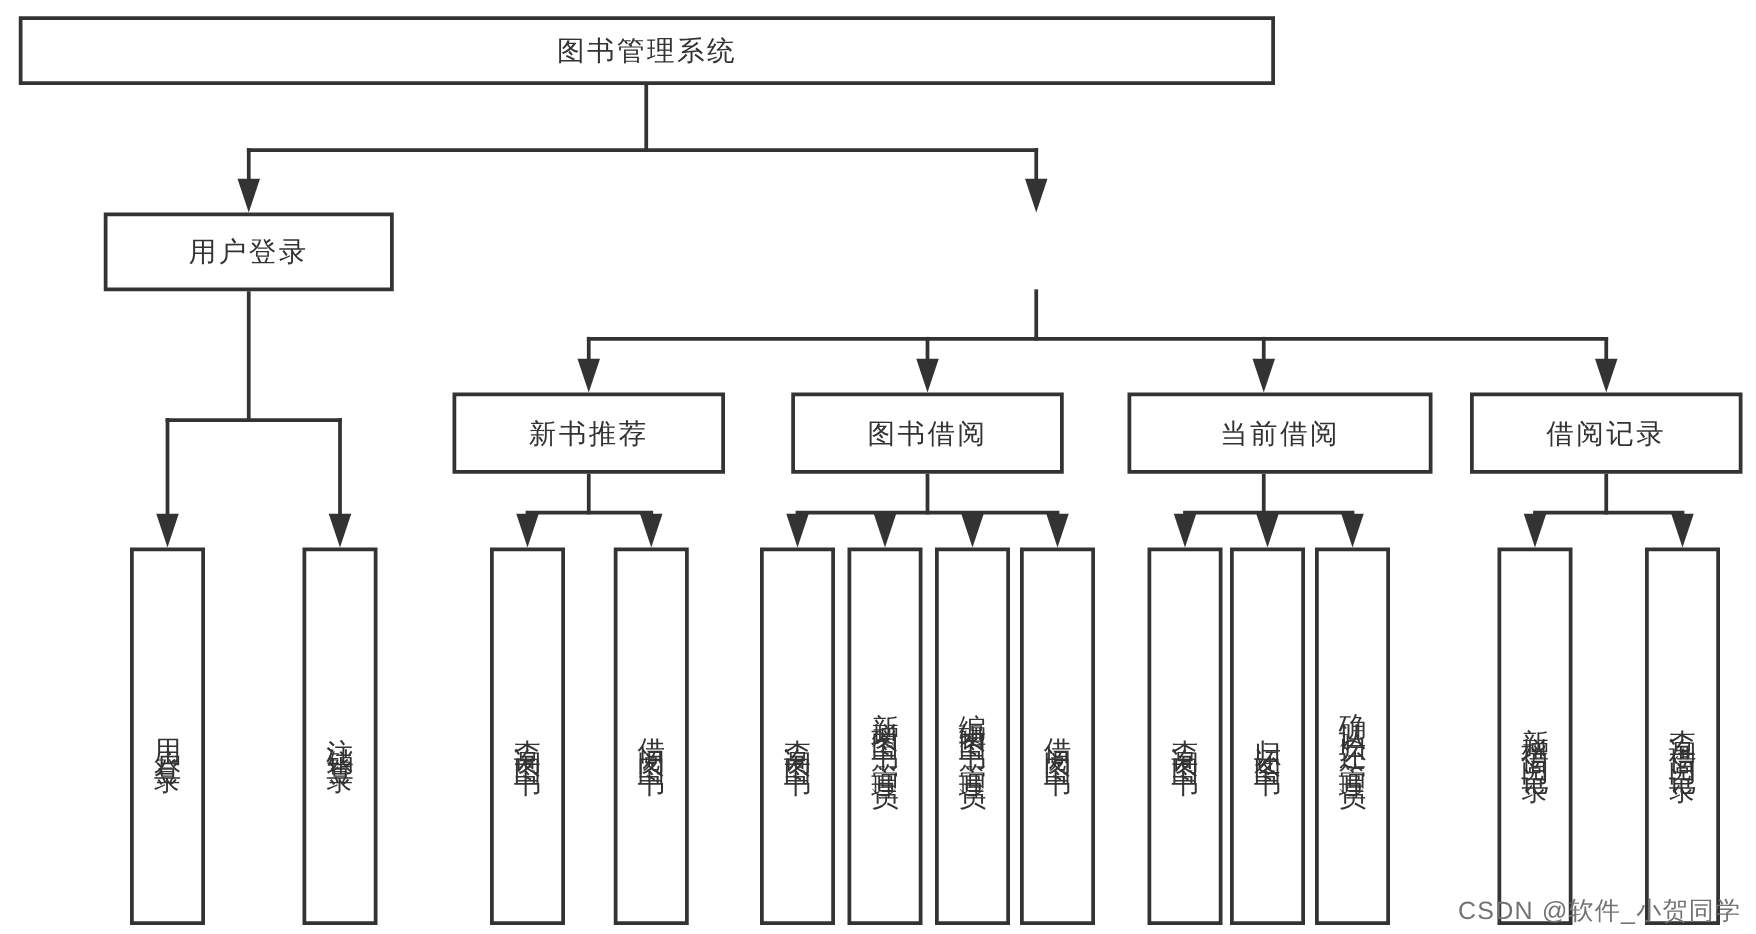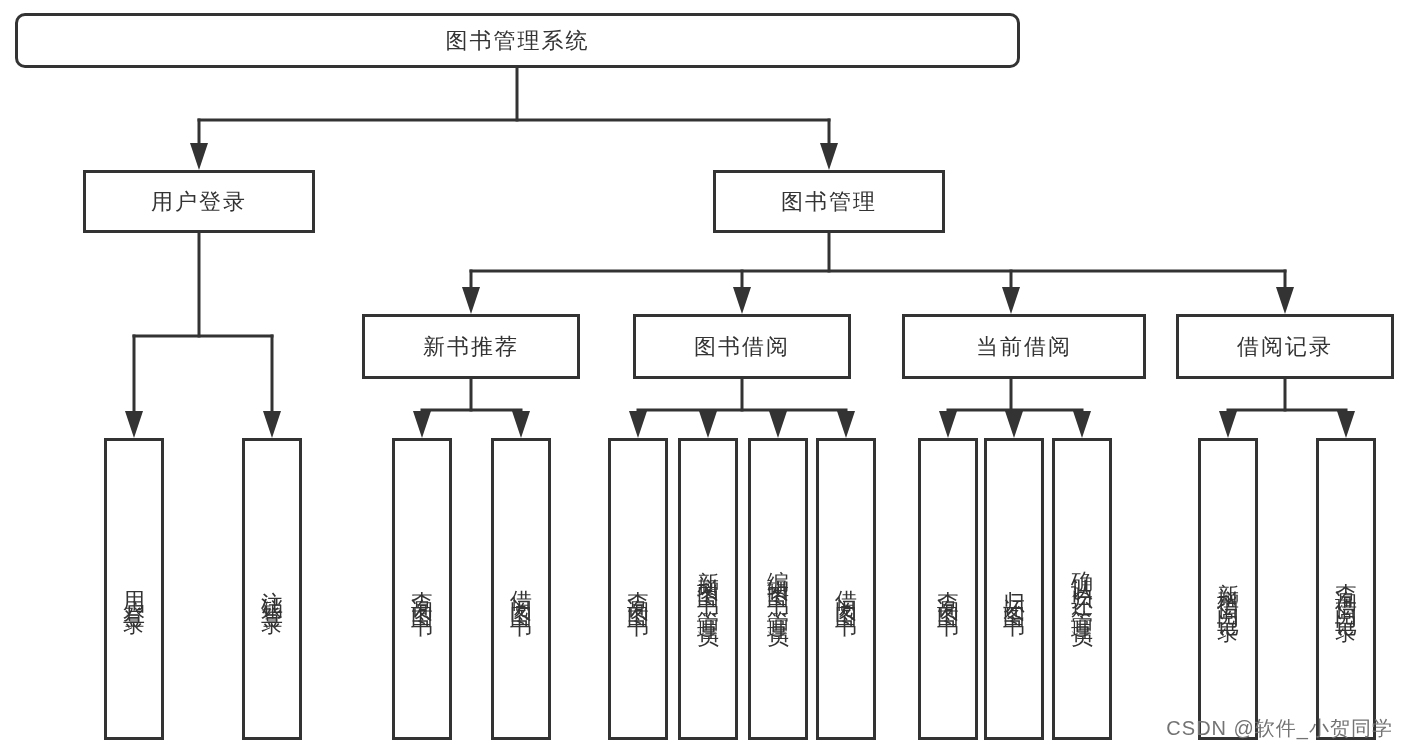--- a/index.html
+++ b/index.html
@@ -34,21 +34,21 @@
     white-space: nowrap;
   }
   .vnode span {
     writing-mode: vertical-rl;
     text-orientation: mixed;
     font-size: 22px;
     line-height: 1.1;
     letter-spacing: 8px;
   }
   
-  .n-root      { left: 15px;   top: 13px;  width: 1005px; height: 55px; border-radius: 10px; }
+  .n-root      { left: 15px;   top: 13px;  width: 1005px; height: 55px; }
   .n-login     { left: 83px;   top: 170px; width: 232px;  height: 63px; }
   .n-mgmt      { left: 713px;  top: 170px; width: 232px;  height: 63px; }
   .n-sec1      { left: 362px;  top: 314px; width: 218px;  height: 65px; }
   .n-sec2      { left: 633px;  top: 314px; width: 218px;  height: 65px; }
   .n-sec3      { left: 902px;  top: 314px; width: 244px;  height: 65px; }
   .n-sec4      { left: 1176px; top: 314px; width: 218px;  height: 65px; }
   .leaf        { top: 438px; width: 60px; height: 302px; }
   .l-1  { left: 104px;  }
   .l-2  { left: 242px;  }
   .l-3  { left: 392px;  }
@@ -128,23 +128,20 @@
     <polygon points="1337,411 1355,411 1346,438"></polygon>
   </svg>
 
   <div class="node hnode n-root">
     <span>图书管理系统</span>
   </div>
 
   <div class="node hnode n-login">
     <span>用户登录</span>
   </div>
-  <div class="node hnode n-mgmt">
-    <span>图书管理</span>
-  </div>
 
   <div class="node hnode n-sec1">
     <span>新书推荐</span>
   </div>
   <div class="node hnode n-sec2">
     <span>图书借阅</span>
   </div>
   <div class="node hnode n-sec3">
     <span>当前借阅</span>
   </div>

